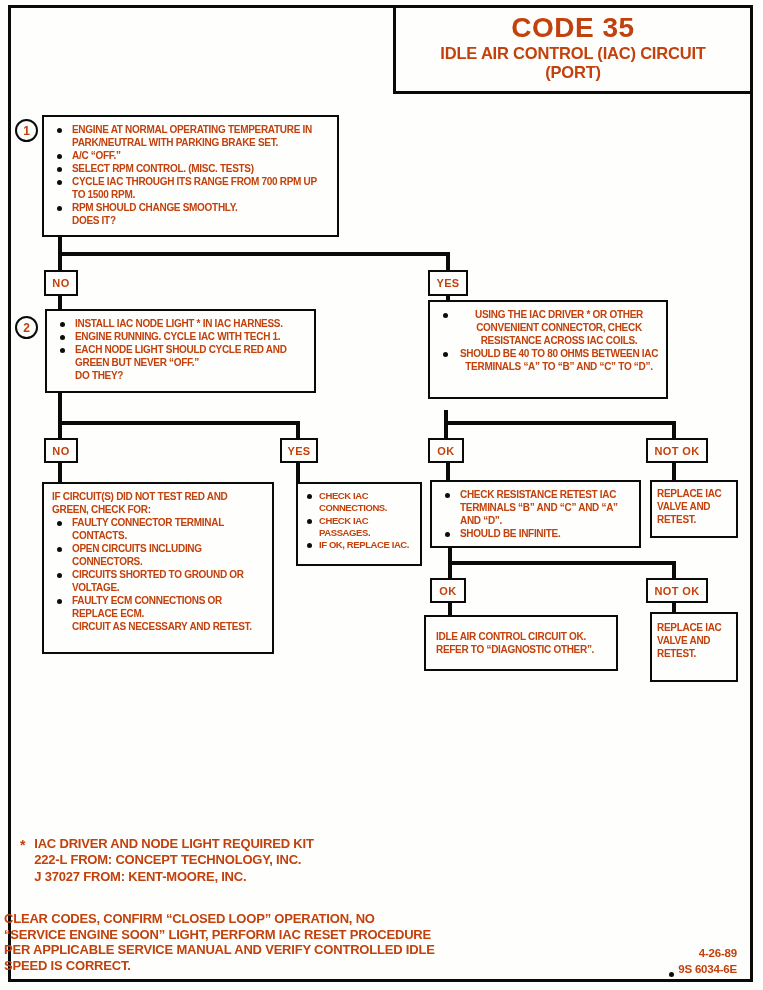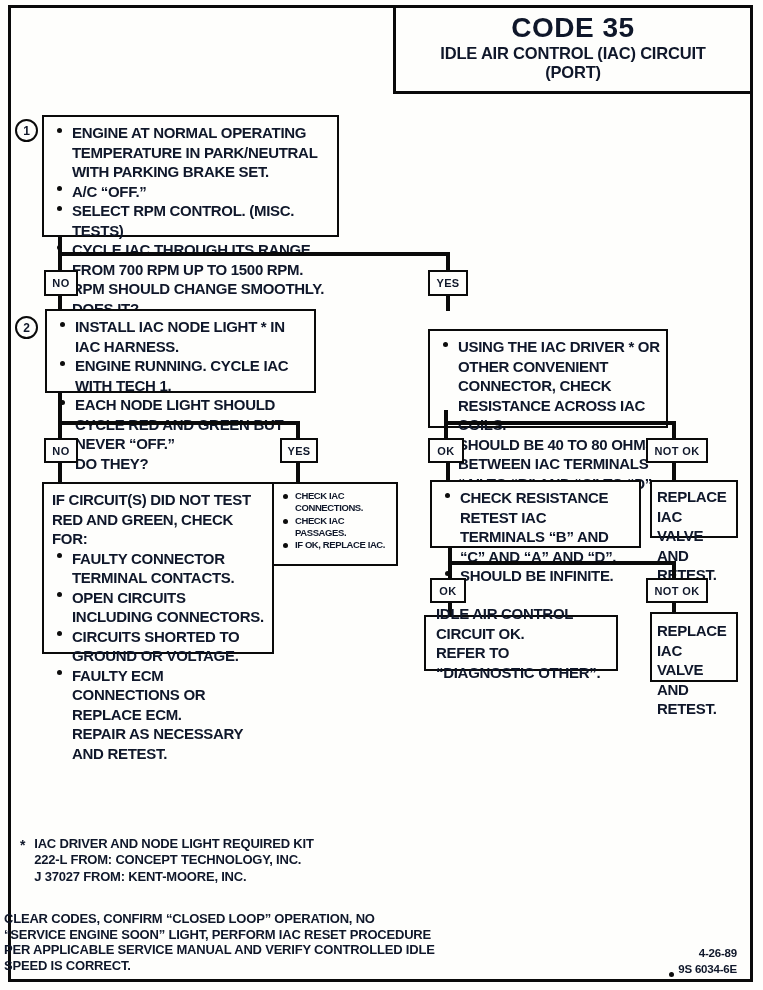--- a/index.html
+++ b/index.html
@@ -1,35 +1,35 @@
 <!DOCTYPE html>
 <html><head>
 <meta charset="utf-8">
 <style>
   html,body{margin:0;padding:0;background:#ffffff;}
   .canvas{
     position:relative;width:763px;height:990px;background:#fefefc;
-    font-family:"Liberation Sans",sans-serif;color:#0f172a;overflow:hidden;
+    font-family:"Liberation Sans",sans-serif;color:#c2410c;overflow:hidden;
     -webkit-font-smoothing:antialiased;
   }
   .frame{position:absolute;left:8px;top:5px;width:745px;height:977px;
     border:3px solid #0a0a0a;box-sizing:border-box;}
   
   .titlebox{position:absolute;left:393px;top:5px;width:360px;height:89px;
     border:3px solid #0a0a0a;box-sizing:border-box;background:#fefefc;
     text-align:center;padding-top:5px;}
   .titlebox .code{font-size:28px;font-weight:700;letter-spacing:.5px;line-height:1.1;}
   .titlebox .sub{font-size:16.5px;font-weight:700;line-height:1.15;letter-spacing:-.2px;}
   
   .marker{position:absolute;width:23px;height:23px;border:2px solid #0a0a0a;border-radius:50%;
     box-sizing:border-box;display:flex;align-items:center;justify-content:center;
     font-size:12px;font-weight:700;background:#fefefc;}
   
   .node{position:absolute;border:2px solid #0a0a0a;box-sizing:border-box;background:#fefefc;
-    font-size:15px;font-weight:700;line-height:1.3;letter-spacing:-.3px;padding:6px;}
+    font-size:10px;font-weight:700;line-height:1.3;letter-spacing:-.3px;padding:6px;}
   .node .head{padding-left:2px;}
   ul.blist{list-style:none;margin:0;padding:0;}
   ul.blist li{position:relative;padding-left:22px;}
   ul.blist li::before{content:"";position:absolute;left:7px;top:4.5px;width:5px;height:5px;
     background:#0d0d0d;border-radius:50%;}
   ul.blist li.cont::before{display:none;}
   .node.small{font-size:9.5px;letter-spacing:-.4px;}
   .node.small ul.blist li{padding-left:15px;}
   .node.small ul.blist li::before{left:3px;top:4px;}
   
@@ -91,21 +91,21 @@
 
   <div class="node" style="left:45px;top:309px;width:271px;height:84px;">
     <ul class="blist">
       <li>INSTALL IAC NODE LIGHT * IN IAC HARNESS.</li>
       <li>ENGINE RUNNING.  CYCLE IAC WITH TECH 1.</li>
       <li>EACH NODE LIGHT SHOULD CYCLE RED AND GREEN BUT NEVER “OFF.”</li>
       <li class="cont">DO THEY?</li>
     </ul>
   </div>
 
-  <div class="node" style="left:428px;top:329px;width:240px;height:99px;">
+  <div class="node" style="left:428px;top:300px;width:240px;height:99px;text-align:center;">
     <ul class="blist">
       <li>USING THE IAC DRIVER * OR OTHER CONVENIENT CONNECTOR, CHECK RESISTANCE ACROSS IAC COILS.</li>
       <li>SHOULD BE 40 TO 80 OHMS BETWEEN IAC TERMINALS “A” TO “B” AND “C” TO “D”.</li>
     </ul>
   </div>
 
   <div class="lv" style="left:58px;top:392px;height:33px;"></div>
   <div class="lh" style="left:58px;top:421px;width:242px;"></div>
   <div class="lv" style="left:58px;top:421px;height:17px;"></div>
   <div class="lv" style="left:296px;top:421px;height:17px;"></div>
@@ -116,25 +116,25 @@
   <div class="lv" style="left:58px;top:462px;height:20px;"></div>
   <div class="lv" style="left:296px;top:462px;height:20px;"></div>
 
   <div class="node" style="left:42px;top:482px;width:232px;height:172px;">
     <div class="head">IF CIRCUIT(S) DID NOT TEST RED AND GREEN, CHECK FOR:</div>
     <ul class="blist">
       <li>FAULTY CONNECTOR TERMINAL CONTACTS.</li>
       <li>OPEN CIRCUITS INCLUDING CONNECTORS.</li>
       <li>CIRCUITS SHORTED TO GROUND OR VOLTAGE.</li>
       <li>FAULTY ECM CONNECTIONS OR REPLACE ECM.</li>
-      <li class="cont">REPAIR AS NECESSARY AND RETEST.</li>
-    </ul>
-  </div>
-
-  <div class="node small" style="left:272px;top:482px;width:126px;height:84px;overflow:hidden;">
+      <li class="cont">CIRCUIT AS NECESSARY AND RETEST.</li>
+    </ul>
+  </div>
+
+  <div class="node small" style="left:296px;top:482px;width:126px;height:84px;overflow:hidden;">
     <ul class="blist">
       <li>CHECK IAC CONNECTIONS.</li>
       <li>CHECK IAC PASSAGES.</li>
       <li>IF OK, REPLACE IAC.</li>
     </ul>
   </div>
 
   <div class="lv" style="left:444px;top:410px;height:15px;"></div>
   <div class="lh" style="left:444px;top:421px;width:232px;"></div>
   <div class="lv" style="left:444px;top:421px;height:17px;"></div>

